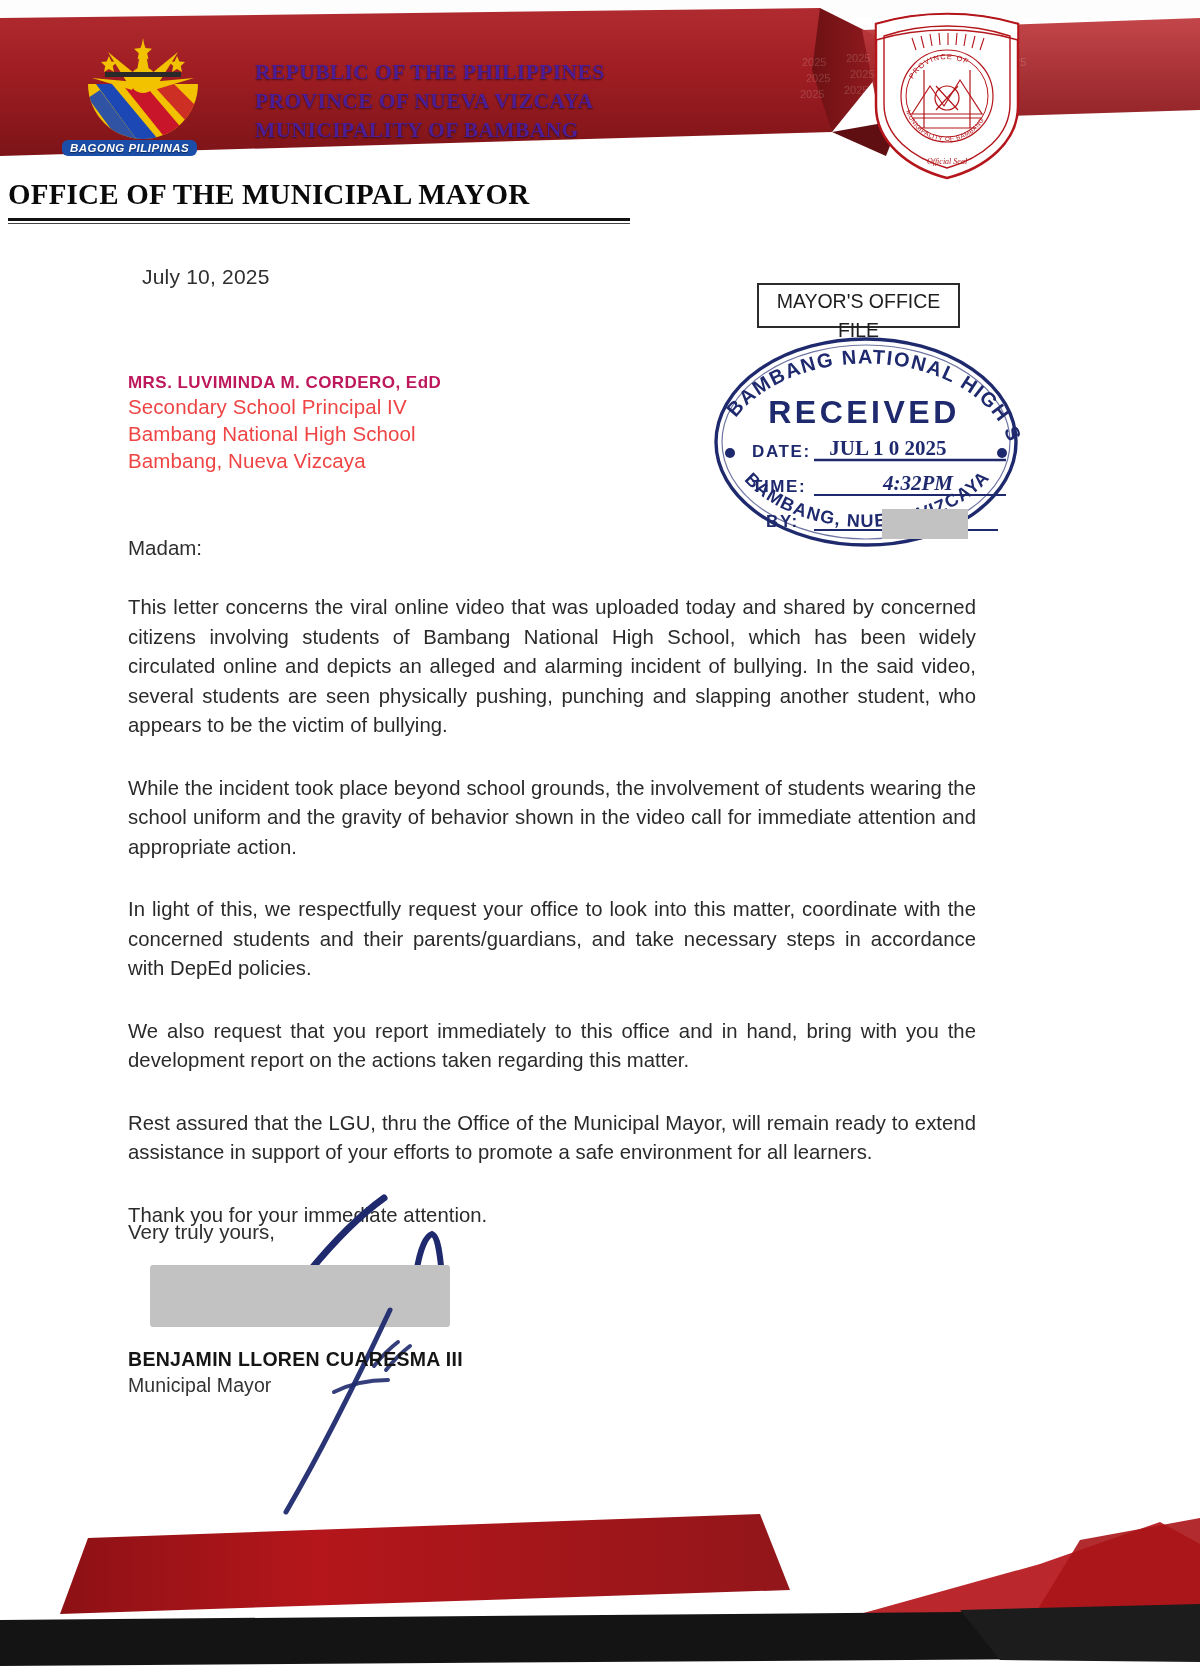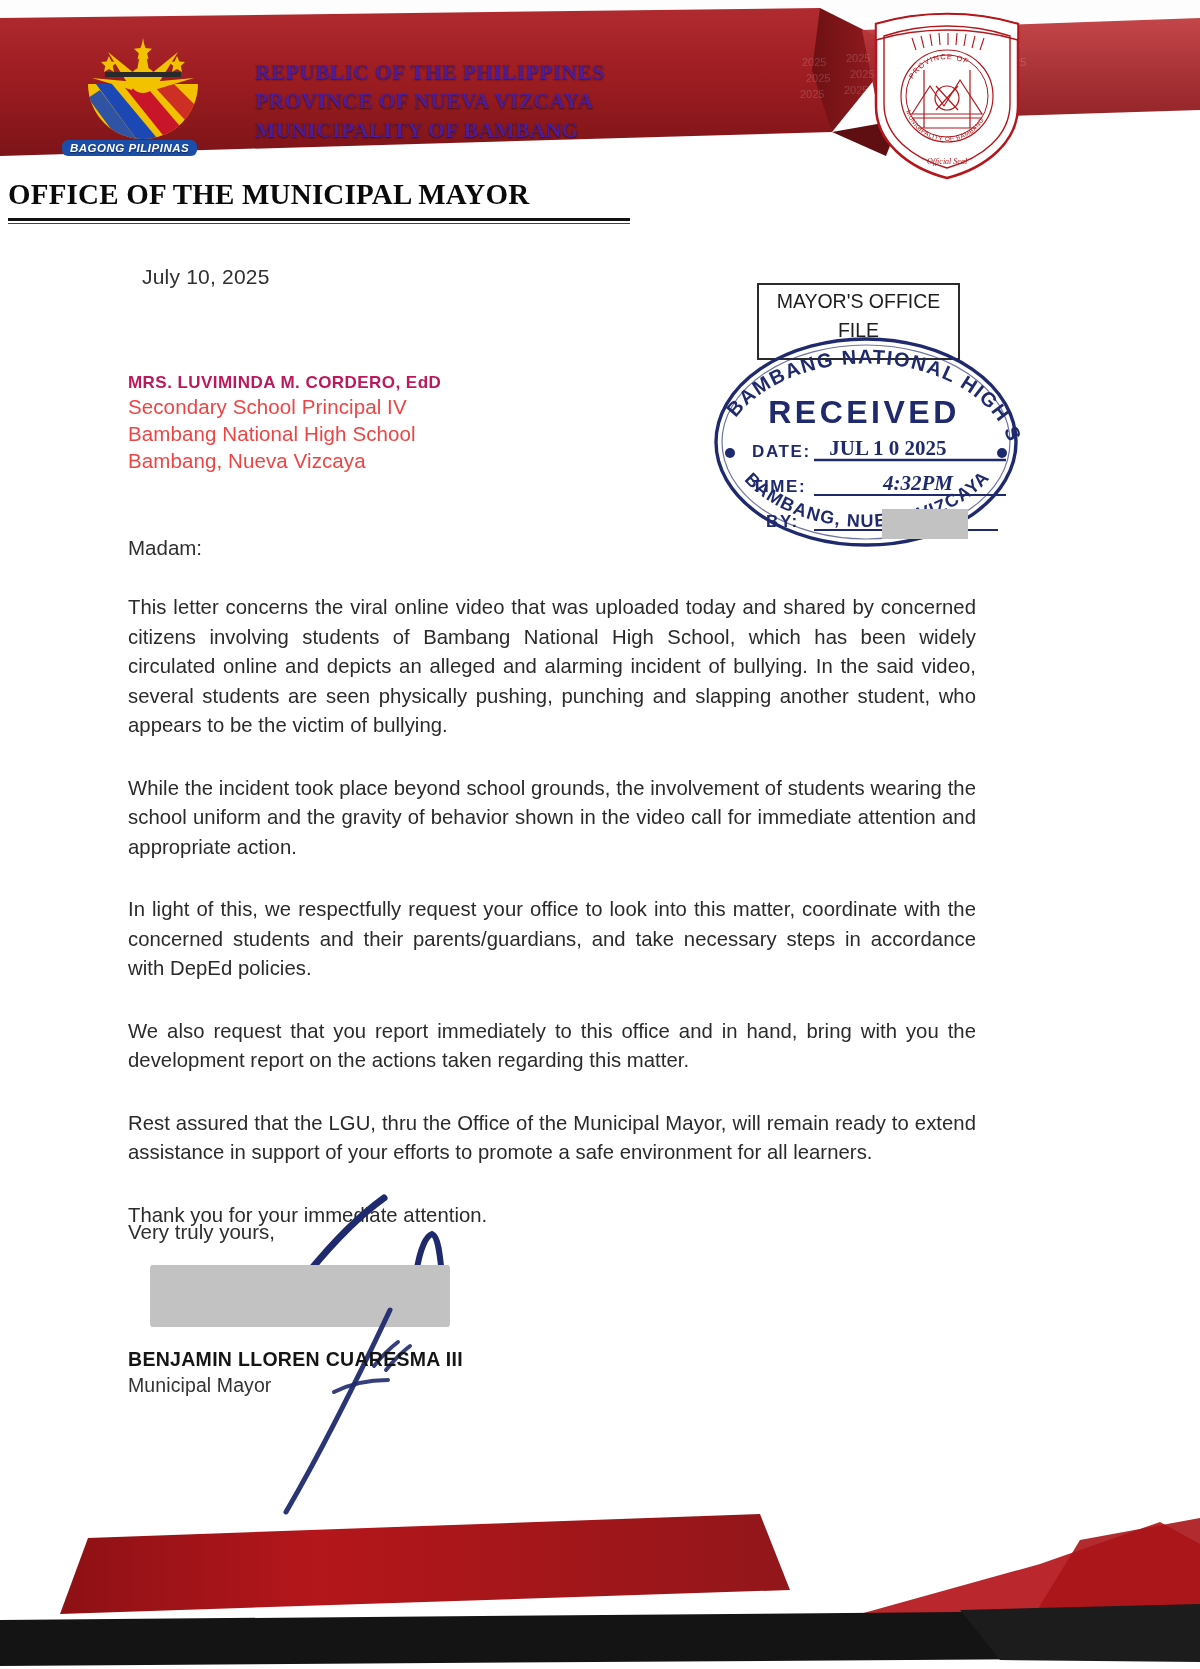--- a/index.html
+++ b/index.html
@@ -107,21 +107,21 @@
     font-size:19.5px;font-weight:bold;letter-spacing:.3px;color:#151515;
     white-space:nowrap;
   }
   .sig-role{
     position:absolute;left:0px;top:194px;
     font-size:19.5px;color:#333;letter-spacing:.1px;
   }
 
   
   .stamp-box{
-    position:absolute;left:757px;top:283px;width:203px;height:77px;
+    position:absolute;left:757px;top:283px;width:203px;height:45px;
     border:2px solid #2b2b2b;
     background:rgba(255,255,255,.55);
     text-align:center;
     font-family:"Liberation Sans",sans-serif;
     font-size:19.5px;
     color:#1e1e1e;
     line-height:29px;
     padding-top:2px;
     box-sizing:border-box;
   }

